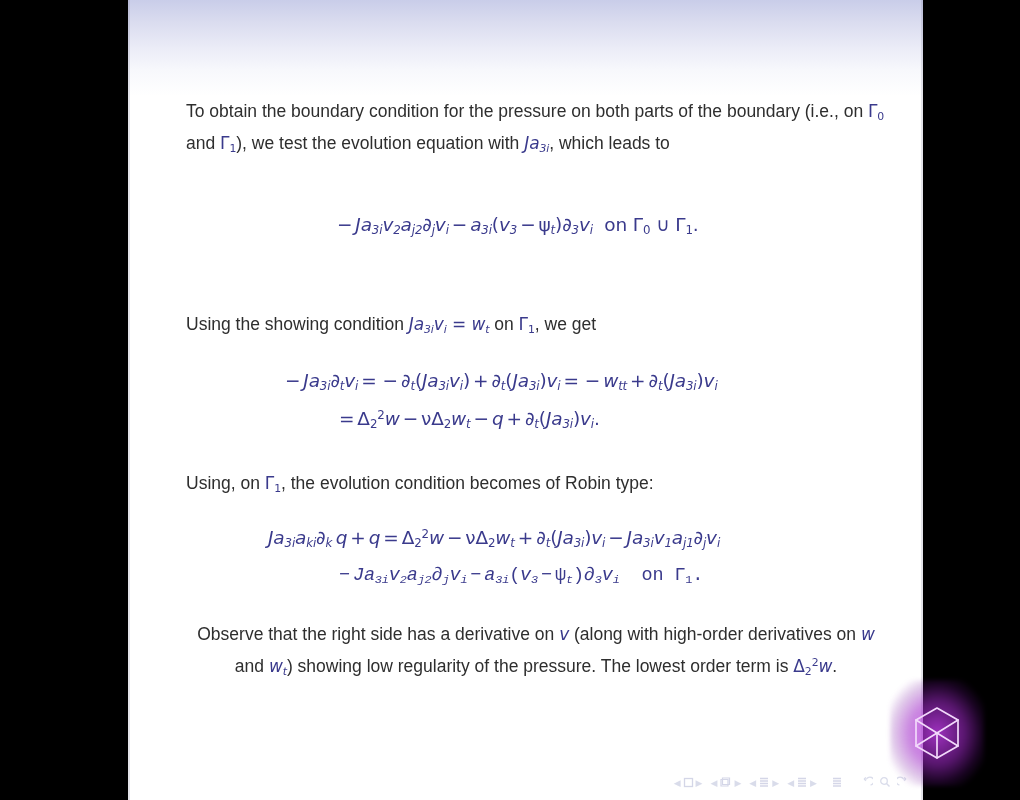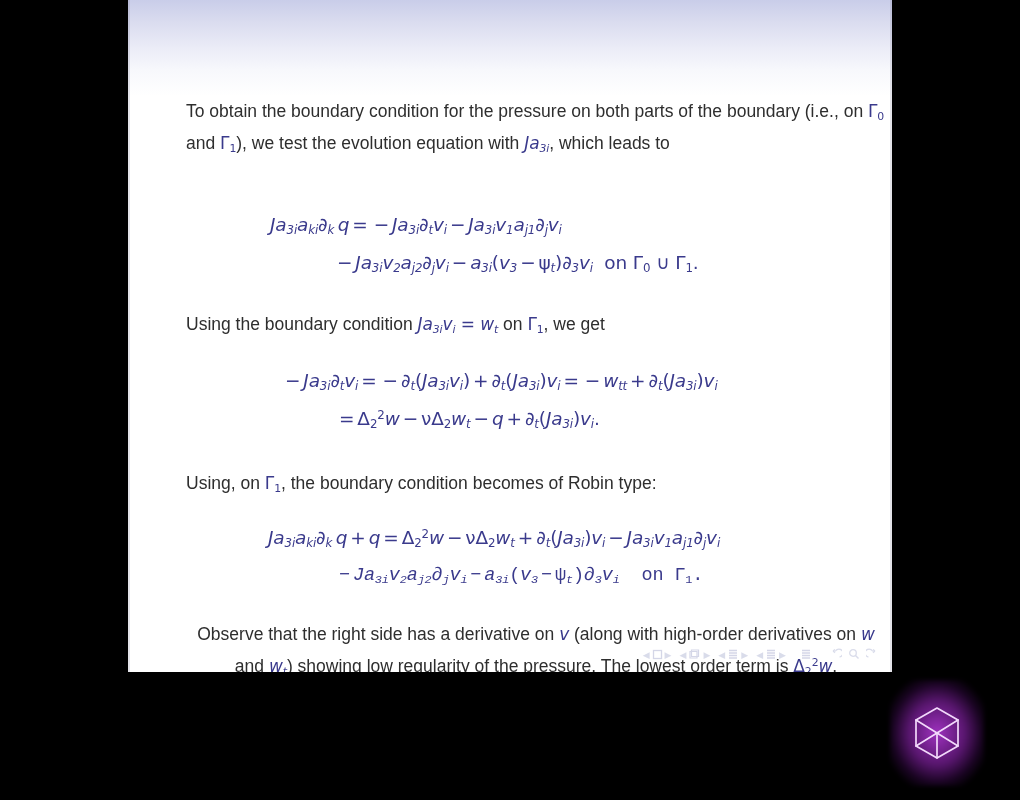--- a/index.html
+++ b/index.html
@@ -17,30 +17,31 @@
     position: absolute;
     left: 0; top: 0;
     width: 1020px; height: 800px;
     background: #000;
   }
 
   
   #slide {
     position: absolute;
     left: 128px; top: 0px;
-    width: 764px; height: 672px;
+    width: 764px; height: 800px;
     background: #ffffff;
     background-image: linear-gradient(to bottom,
         #c9cde9 0px,
         #dadcef 22px,
         #ebecf7 48px,
         #f7f8fc 70px,
         #ffffff 96px,
         #ffffff 100%);
     overflow: hidden;
+    padding-left: 31px;
   }
 
   
   #slide-edge-left, #slide-edge-right {
     position: absolute; top: 0; width: 2px; height: 800px;
     background: rgba(120,120,150,0.20);
   }
   #slide-edge-left { left: 0; }
   #slide-edge-right { right: 0; }
 
@@ -162,32 +163,31 @@
 
   <div id="slide">
     <div id="slide-edge-left"></div>
     <div id="slide-edge-right"></div>
 
     <div class="content">
 
       <div class="para p1"><span>To obtain the boundary condition for the pressure on both parts of the boundary (i.e., on </span><span class="m mu"><span>Γ</span><sub class="up">0</sub></span><span> and </span><span class="m mu"><span>Γ</span><sub class="up">1</sub></span><span>), we test the evolution equation with </span><span class="m"><span>Ja</span><sub>3i</sub></span><span>, which leads to</span></div>
 
       <div class="eq" id="eq1">
-        <span class="eq-line l1">Ja<sub>3i</sub>a<sub>ki</sub><span class="mu">∂</span><sub>k</sub> q<span class="op">=</span><span class="op">−</span>Ja<sub>3i</sub><span class="mu">∂</span><sub>t</sub>v<sub>i</sub><span class="op">−</span>Ja<sub>3i</sub>v<sub>1</sub>a<sub>j1</sub><span class="mu">∂</span><sub>j</sub>v<sub>i</sub></span>
         <span class="eq-line l2"><span class="op">−</span>Ja<sub>3i</sub>v<sub>2</sub>a<sub>j2</sub><span class="mu">∂</span><sub>j</sub>v<sub>i</sub><span class="op">−</span>a<sub>3i</sub><span class="mu">(</span>v<sub>3</sub><span class="op">−</span><span class="mu">ψ</span><sub>t</sub><span class="mu">)∂</span><sub>3</sub>v<sub>i</sub>&nbsp;&nbsp;<span class="txt">on</span>&nbsp;<span class="mu">Γ</span><sub class="up">0</sub>&nbsp;<span class="mu">∪</span>&nbsp;<span class="mu">Γ</span><sub class="up">1</sub><span class="mu">.</span></span>
       </div>
 
-      <div class="para p2"><span>Using the boundary condition </span><span class="m"><span>Ja</span><sub>3i</sub><span>v</span><sub>i</sub><span class="mu"> = </span><span>w</span><sub>t</sub></span><span> on </span><span class="m mu"><span>Γ</span><sub class="up">1</sub></span><span>, we get</span></div>
+      <div class="para p2"><span>Using the showing condition </span><span class="m"><span>Ja</span><sub>3i</sub><span>v</span><sub>i</sub><span class="mu"> = </span><span>w</span><sub>t</sub></span><span> on </span><span class="m mu"><span>Γ</span><sub class="up">1</sub></span><span>, we get</span></div>
 
       <div class="eq" id="eq2">
         <span class="eq-line l1"><span class="op">−</span>Ja<sub>3i</sub><span class="mu">∂</span><sub>t</sub>v<sub>i</sub><span class="op">=</span><span class="op">−</span><span class="mu">∂</span><sub>t</sub><span class="mu">(</span>Ja<sub>3i</sub>v<sub>i</sub><span class="mu">)</span><span class="op">+</span><span class="mu">∂</span><sub>t</sub><span class="mu">(</span>Ja<sub>3i</sub><span class="mu">)</span>v<sub>i</sub><span class="op">=</span><span class="op">−</span>w<sub>tt</sub><span class="op">+</span><span class="mu">∂</span><sub>t</sub><span class="mu">(</span>Ja<sub>3i</sub><span class="mu">)</span>v<sub>i</sub></span>
         <span class="eq-line l2"><span class="op">=</span><span class="mu">Δ</span><sub class="up">2</sub><sup class="up">2</sup>w<span class="op">−</span><span class="mu">ν</span><span class="mu">Δ</span><sub class="up">2</sub>w<sub>t</sub><span class="op">−</span>q<span class="op">+</span><span class="mu">∂</span><sub>t</sub><span class="mu">(</span>Ja<sub>3i</sub><span class="mu">)</span>v<sub>i</sub><span class="mu">.</span></span>
       </div>
 
-      <div class="para p3"><span>Using, on </span><span class="m mu"><span>Γ</span><sub class="up">1</sub></span><span>, the boundary condition becomes of Robin type:</span></div>
+      <div class="para p3"><span>Using, on </span><span class="m mu"><span>Γ</span><sub class="up">1</sub></span><span>, the evolution condition becomes of Robin type:</span></div>
 
       <div class="eq" id="eq3">
         <span class="eq-line l1">Ja<sub>3i</sub>a<sub>ki</sub><span class="mu">∂</span><sub>k</sub> q<span class="op">+</span>q<span class="op">=</span><span class="mu">Δ</span><sub class="up">2</sub><sup class="up">2</sup>w<span class="op">−</span><span class="mu">ν</span><span class="mu">Δ</span><sub class="up">2</sub>w<sub>t</sub><span class="op">+</span><span class="mu">∂</span><sub>t</sub><span class="mu">(</span>Ja<sub>3i</sub><span class="mu">)</span>v<sub>i</sub><span class="op">−</span>Ja<sub>3i</sub>v<sub>1</sub>a<sub>j1</sub><span class="mu">∂</span><sub>j</sub>v<sub>i</sub></span>
         <span class="eq-line l2"><span class="op">−</span>Ja<sub>3i</sub>v<sub>2</sub>a<sub>j2</sub><span class="mu">∂</span><sub>j</sub>v<sub>i</sub><span class="op">−</span>a<sub>3i</sub><span class="mu">(</span>v<sub>3</sub><span class="op">−</span><span class="mu">ψ</span><sub>t</sub><span class="mu">)∂</span><sub>3</sub>v<sub>i</sub>&nbsp;&nbsp;<span class="txt">on</span>&nbsp;<span class="mu">Γ</span><sub class="up">1</sub><span class="mu">.</span></span>
       </div>
 
       <div class="para p4"><span>Observe that the right side has a derivative on </span><span class="m">v</span><span> (along with high-order derivatives on </span><span class="m">w</span><span> and </span><span class="m"><span>w</span><sub>t</sub></span><span>) showing low regularity of the pressure. The lowest order term is </span><span class="m"><span class="mu">Δ</span><sub class="up">2</sub><sup class="up">2</sup><span>w</span></span><span>.</span></div>
 
     </div>
 

